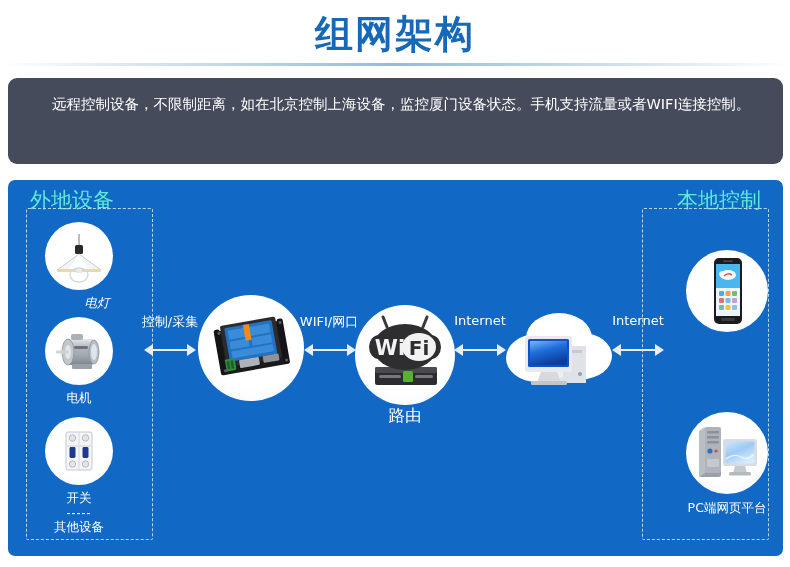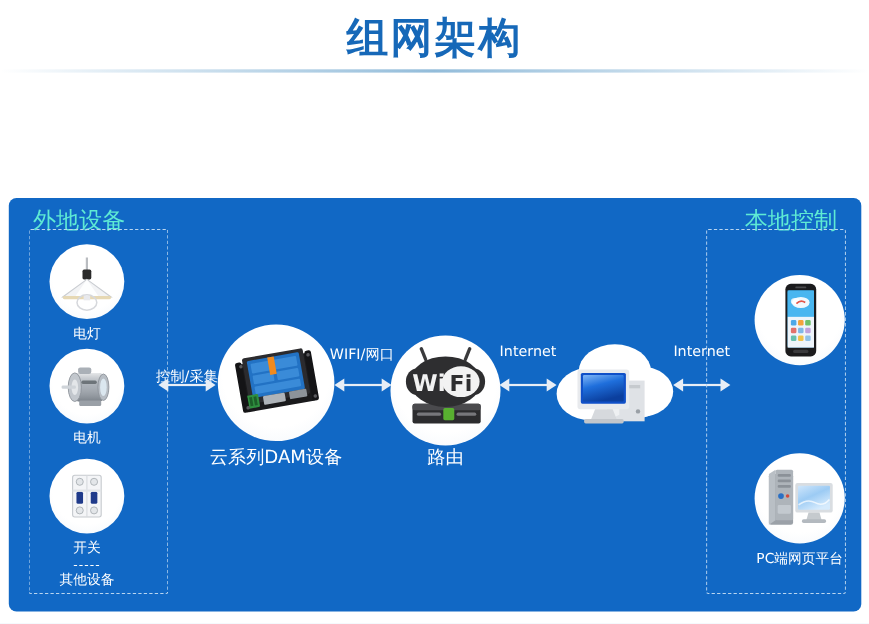--- a/index.html
+++ b/index.html
@@ -101,40 +101,43 @@
   .icon-wrap { position:absolute; inset:0; display:flex; align-items:center; justify-content:center; }
 </style>
 </head>
 <body>
 
 <div id="page">
 
   <div class="title">组网架构</div>
   <div class="divider"></div>
 
+  <div class="banner">
+    <p>远程控制设备，不限制距离，如在北京控制上海设备，监控厦门设备状态。手机支持流量或者WIFI连接控制。</p>
+  </div>
 
   <div class="panel">
 
     <div class="side-title" id="left-title">外地设备</div>
     <div class="dashbox" id="left-box"></div>
 
     <div class="disc" style="left:37px; top:42px; width:68px; height:68px;">
       <div class="icon-wrap">
         <svg width="60" height="60" viewBox="0 0 60 60">
           <line x1="30" y1="8" x2="30" y2="20" stroke="#b9bcc0" stroke-width="2"></line>
           <rect x="26" y="19" width="8" height="9" rx="1.5" fill="#2a2a2a"></rect>
           <path d="M30 28 L52 44 L8 44 Z" fill="#f2f3f5" stroke="#c9ccd1" stroke-width="1"></path>
           <path d="M30 28 L41 44 L19 44 Z" fill="#ffffff" opacity="0.85"></path>
           <rect x="8" y="43" width="44" height="3" rx="1.5" fill="#e6d8b4"></rect>
           <ellipse cx="30" cy="49" rx="9" ry="7" fill="none" stroke="#d6d8dc" stroke-width="1.4"></ellipse>
           <rect x="27" y="43" width="6" height="4" fill="#e8e9ec"></rect>
         </svg>
       </div>
     </div>
-    <div class="node-label" style="left:21px; top:115px; width:100px;">电灯</div>
+    <div class="node-label" style="left:39px; top:115px; width:100px;font-style:italic;">电灯</div>
 
     <div class="disc" style="left:37px; top:137px; width:68px; height:68px;">
       <div class="icon-wrap">
         <svg width="58" height="58" viewBox="0 0 58 58">
           <rect x="18" y="17" width="26" height="26" rx="4" fill="#9ea4ab"></rect>
           <rect x="18" y="17" width="26" height="26" rx="4" fill="url(#mg)"></rect>
           <defs>
             <linearGradient id="mg" x1="0" y1="0" x2="0" y2="1">
               <stop offset="0" stop-color="#ffffff" stop-opacity="0.75"></stop>
               <stop offset="0.45" stop-color="#c9ced4" stop-opacity="0.3"></stop>
@@ -167,21 +170,21 @@
           <rect x="31.5" y="24" width="6" height="11" rx="1.4" fill="#1f3a8a"></rect>
           <rect x="15" y="22" width="26" height="2" fill="#e1e4e7"></rect>
         </svg>
       </div>
     </div>
     <div class="node-label" style="left:21px; top:310px; width:100px;">开关</div>
 
     <div class="dashline" style="left:21px; top:326px; width:100px;">-----</div>
     <div class="node-label" style="left:21px; top:339px; width:100px;">其他设备</div>
 
-    <div class="flow-label" style="left:118px; top:133px; width:88px;margin-top:20px;">控制/采集</div>
+    <div class="flow-label" style="left:118px; top:133px; width:88px;">控制/采集</div>
     <div class="arrow" style="left:136px; top:163px; width:52px;">
       <span class="hl"></span>
         <span class="bar"></span>
         <span class="hr"></span>
     </div>
 
     <div class="disc" style="left:190px; top:115px; width:106px; height:106px;">
       <div class="icon-wrap">
         <svg width="96" height="96" viewBox="0 0 96 96">
           <g transform="rotate(-10 48 48)">
@@ -202,21 +205,20 @@
             <rect x="14" y="24" width="6" height="46" rx="2" fill="#141416"></rect>
             <rect x="78" y="24" width="6" height="46" rx="2" fill="#141416"></rect>
             <circle cx="19" cy="28" r="1.6" fill="#5a5a5e"></circle>
             <circle cx="19" cy="66" r="1.6" fill="#5a5a5e"></circle>
             <circle cx="81" cy="28" r="1.6" fill="#5a5a5e"></circle>
             <circle cx="81" cy="66" r="1.6" fill="#5a5a5e"></circle>
           </g>
         </svg>
       </div>
     </div>
-    <div class="node-label big" style="left:160px; top:228px; width:166px;">云系列DAM设备</div>
 
     <div class="flow-label" style="left:276px; top:133px; width:90px;">WIFI/网口</div>
     <div class="arrow" style="left:296px; top:163px; width:52px;">
       <span class="hl"></span>
         <span class="bar"></span>
         <span class="hr"></span>
     </div>
 
     <div class="disc" style="left:347px; top:125px; width:100px; height:100px;">
       <div class="icon-wrap">

